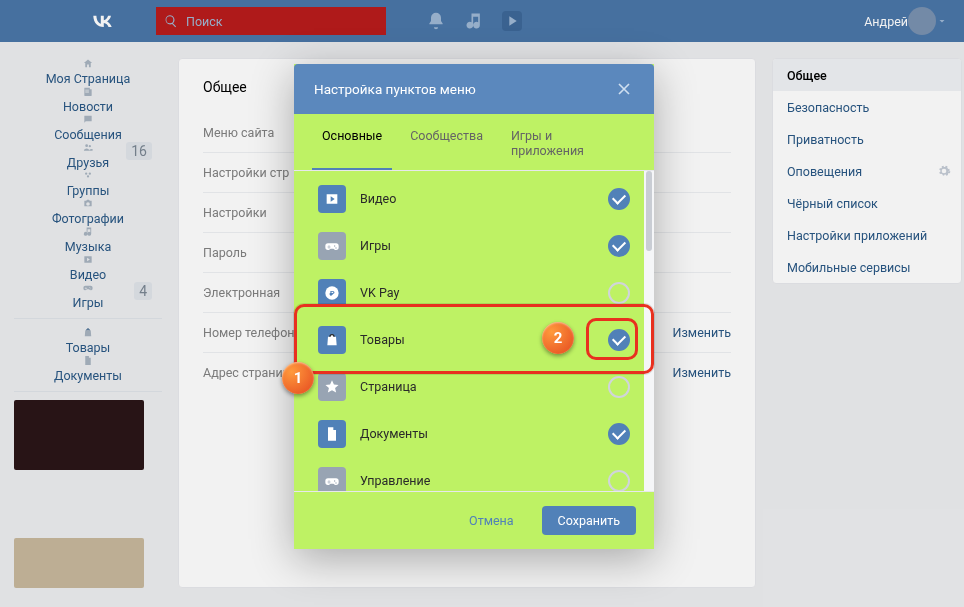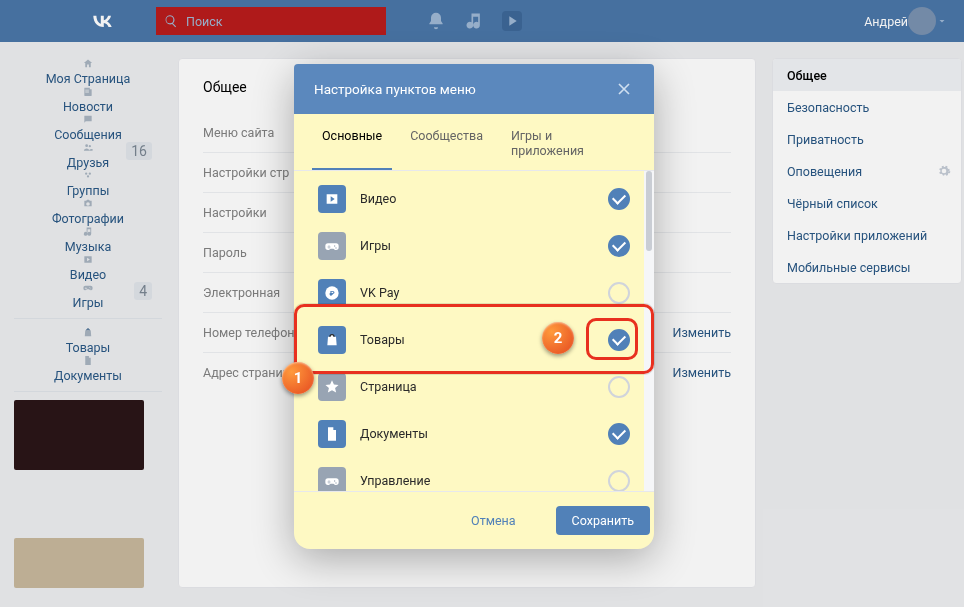--- a/index.html
+++ b/index.html
@@ -28,38 +28,38 @@
 .row:first-of-type{border-top:none;}
 .row .lbl{width:130px;color:#828282;}
 .row .val{color:#2a2a2a;}
 .row .act{margin-left:auto;color:#2a5885;}
 .right{width:190px;}
 .rnav{background:#fff;border:1px solid #e7e8ec;border-radius:4px;overflow:hidden;}
 .rnav .ritem{height:32px;display:flex;align-items:center;padding:0 14px;font-size:12.5px;color:#2a5885;position:relative;}
 .rnav .ritem.active{background:#f0f2f5;font-weight:500;color:#000;}
 .rnav .gear{position:absolute;right:10px;width:14px;height:14px;fill:#c5ccd6;}
 .overlay{position:absolute;inset:0;background:rgba(0,0,0,0.05);}
-.modal{position:absolute;left:294px;top:64px;width:360px;background:#fef9c3;border-radius:16px;box-shadow:0 10px 40px rgba(0,0,0,0.3);}
+.modal{position:absolute;left:294px;top:64px;width:360px;background:#bef264;border-radius:0;box-shadow:0 10px 40px rgba(0,0,0,0.3);}
 .modal-hd{background:#5b88bd;color:#fff;display:flex;align-items:center;height:50px;padding:0 20px;border-radius:4px 4px 0 0;font-size:13.5px;}
 .close-x{margin-left:auto;width:20px;height:20px;fill:#cfdff0;cursor:pointer;}
 .tabs{display:flex;border-bottom:1px solid #e7e8ec;padding:0 18px;font-size:12.5px;gap:8px;}
 .tab{padding:14px 10px 12px;color:#656565;cursor:pointer;}
 .tab.active{color:#000;border-bottom:2px solid #5181b8;}
 .list{padding:4px 0;max-height:320px;overflow:hidden;position:relative;}
 .litem{display:flex;align-items:center;height:47px;padding:0 24px;gap:14px;font-size:12.5px;color:#2a2a2a;}
 .litem .licon{width:28px;height:28px;border-radius:4px;display:flex;align-items:center;justify-content:center;}
 .licon.blue{background:#5181b8;}
 .licon.gray{background:#98a4b3;}
 .licon svg{width:16px;height:16px;fill:#fff;}
 .toggle{margin-left:auto;width:22px;height:22px;border-radius:50%;border:2px solid #d0d4db;display:flex;align-items:center;justify-content:center;}
 .toggle.on{background:#5181b8;border-color:#5181b8;}
 .toggle.on::after{content:"";width:10px;height:6px;border-left:2.5px solid #fff;border-bottom:2.5px solid #fff;transform:rotate(-45deg) translate(1px,-1px);}
 .scrollbar{position:absolute;right:2px;top:0;width:6px;height:80px;background:#c9cdd4;border-radius:3px;}
 .sc-track{position:absolute;right:0;top:0;bottom:0;width:10px;background:#f5f6f8;}
-.footer{display:flex;justify-content:flex-end;gap:24px;padding:14px 4px;border-top:1px solid #e7e8ec;}
+.footer{display:flex;justify-content:flex-end;gap:12px;padding:14px 18px;border-top:1px solid #e7e8ec;}
 .btn{font-size:12.5px;padding:7px 16px;border-radius:4px;cursor:pointer;border:none;}
 .btn.cancel{background:transparent;color:#5181b8;}
 .btn.save{background:#5181b8;color:#fff;}
 .hl-box{position:absolute;border:3px solid #e8301f;border-radius:10px;pointer-events:none;}
 .hl1{left:294px;top:304px;width:360px;height:70px;box-shadow:0 0 0 1px rgba(0,0,0,0.1);}
 .hl2{left:586px;top:318px;width:52px;height:42px;}
 .marker{position:absolute;width:32px;height:32px;border-radius:50%;background:radial-gradient(circle at 30% 30%,#ff9a3c,#e4471f);color:#fff;font-weight:bold;display:flex;align-items:center;justify-content:center;font-size:15px;box-shadow:0 2px 4px rgba(0,0,0,0.4),inset 0 1px 2px rgba(255,255,255,0.5);}
 .m1{left:282px;top:362px;}
 .m2{left:542px;top:322px;}
 </style>

